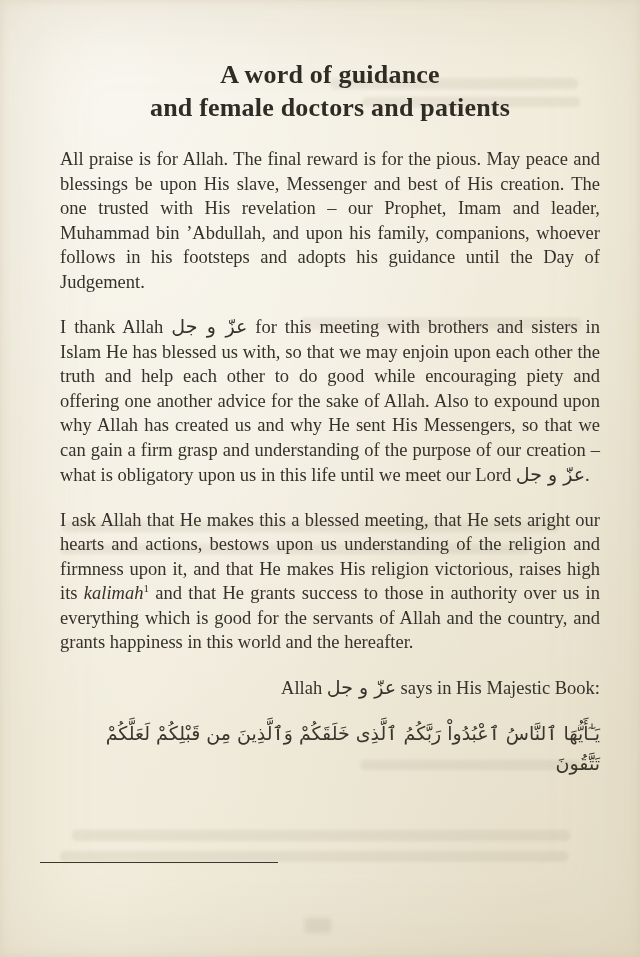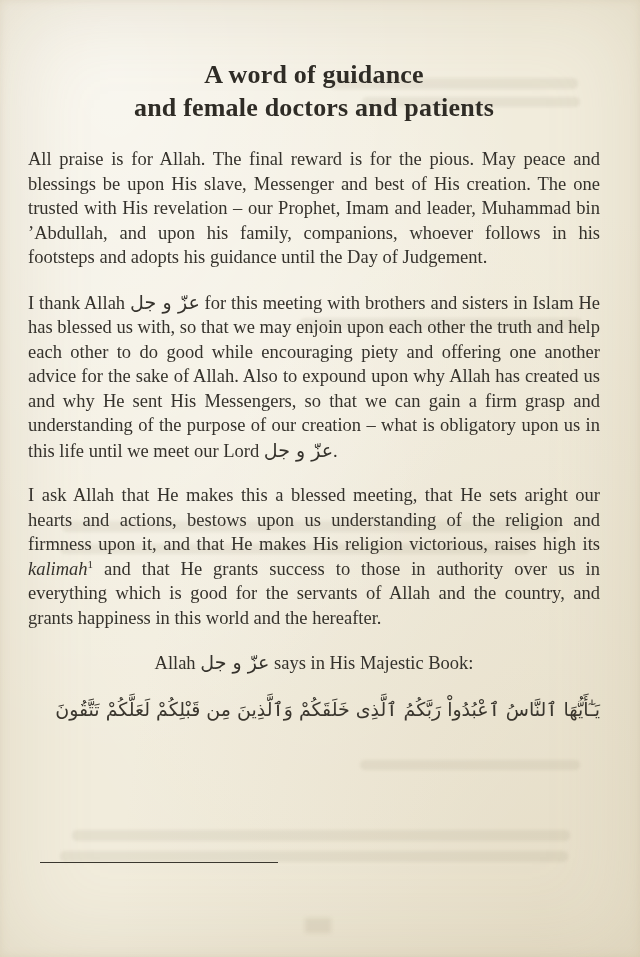--- a/index.html
+++ b/index.html
@@ -25,21 +25,21 @@
     position: absolute;
     background: rgba(128,113,84,0.10);
     border-radius: 5px;
     filter: blur(1.6px);
     z-index: 0;
   }
 
   .content {
     position: absolute;
     inset: 0;
-    padding: 58px 40px 0 28px;
+    padding: 58px 40px 0 60px;
     box-sizing: border-box;
     z-index: 1;
   }
 
   .title {
     font-size: 26px;
     line-height: 33px;
     font-weight: bold;
     text-align: center;
     letter-spacing: 0.2px;
@@ -47,21 +47,21 @@
     margin: 0 0 23px 0;
   }
 
   .para {
     font-size: 18.5px;
     line-height: 24.5px;
     text-align: justify;
     margin: 0 0 20px 0;
   }
 
-  .para.no-justify { text-align: center; margin-bottom: 10px; }
+  .para.no-justify { text-align: right; margin-bottom: 10px; }
 
   .seg-ar {
     font-family: "DejaVu Sans", "DejaVu Serif", sans-serif;
     font-size: 19px;
   }
 
   .seg-it { font-style: italic; }
 
   sup {
     font-size: 11px;

